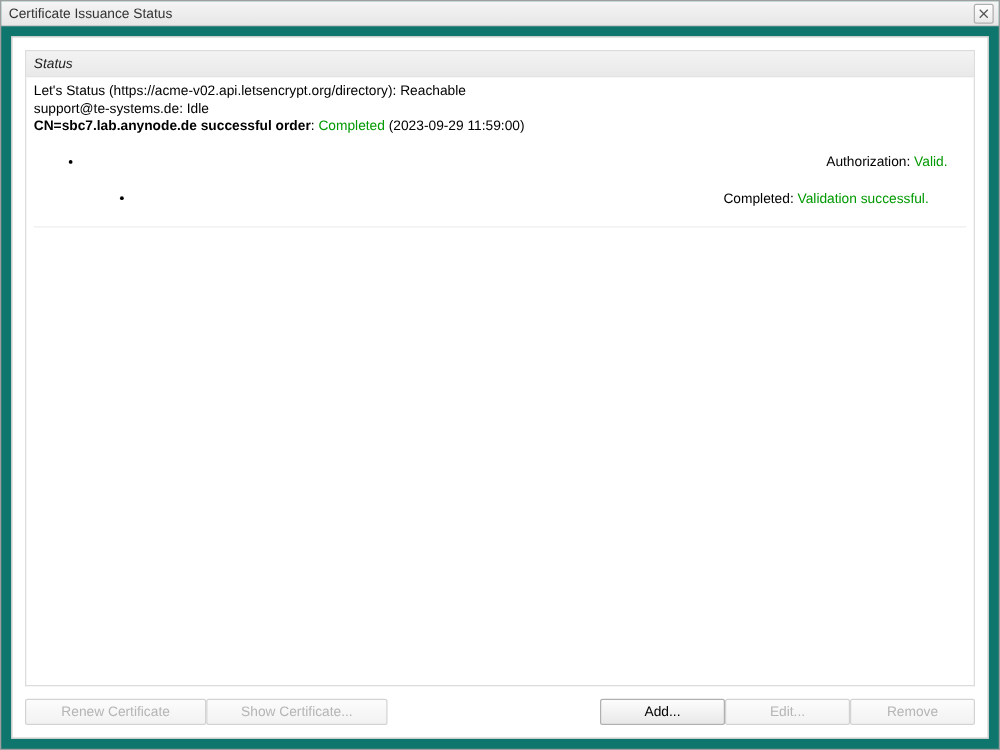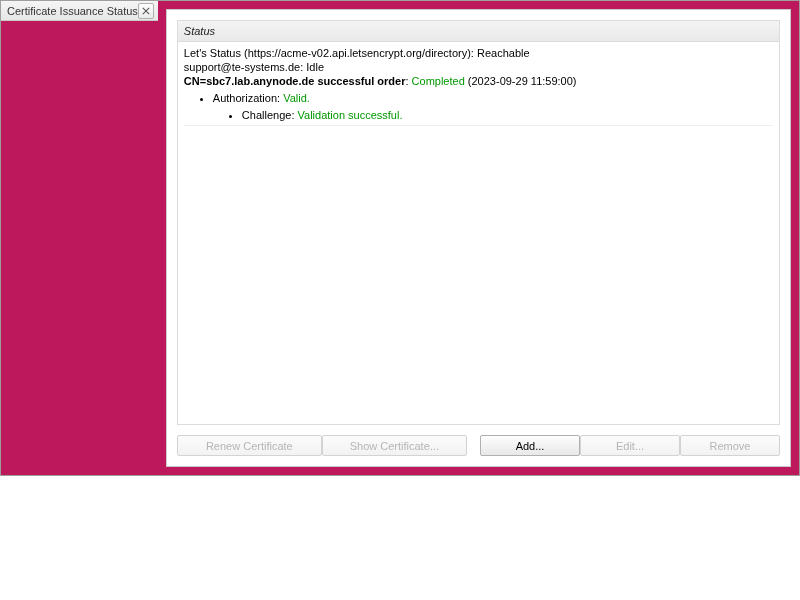--- a/index.html
+++ b/index.html
@@ -8,25 +8,26 @@
     width: 800px;
     height: 600px;
     font-family: Arial, Helvetica, sans-serif;
     font-size: 11px;
     background: #fff;
     color: #000;
     overflow: hidden;
   }
   .window {
     width: 800px;
-    height: 476px;
+    height: 600px;
     box-sizing: border-box;
     border: 1px solid #9e9e9e;
-    background: #be185d;
+    background: #0f766e;
     display: flex;
+    flex-direction: column;
   }
   .titlebar {
     height: 20px;
     background: linear-gradient(#f5f5f5, #e7e7e7);
     border-bottom: 1px solid #c9c9c9;
     display: flex;
     align-items: center;
     padding: 0 4px 0 6px;
     box-sizing: border-box;
   }
@@ -85,23 +86,24 @@
     flex: 1;
     background: #fff;
     border: 1px solid #dcdcdc;
     border-top: none;
     padding: 4px 6px;
     font-size: 11px;
     line-height: 14px;
     overflow: auto;
   }
   .status-body ul {
-    margin: 3px;
+    margin: 15px;
     padding-left: 26px;
     list-style-type: disc;
+    text-align: right;
   }
   .status-body ul ul {
     padding-left: 26px;
   }
   .status-body .green { color: #009900; }
   .status-body b { font-weight: bold; }
   .button-row {
     margin-top: 10px;
     display: flex;
   }
@@ -162,21 +164,21 @@
           <span>support@te-systems.de: </span><span>Idle</span>
         </div>
         <div>
           <b>CN=sbc7.lab.anynode.de successful order</b><span>: </span><span class="green">Completed</span><span> (2023-09-29 11:59:00)</span>
         </div>
         <ul>
           <li>
             <span>Authorization: </span><span class="green">Valid.</span>
             <ul>
               <li>
-                <span>Challenge: </span><span class="green">Validation successful.</span>
+                <span>Completed: </span><span class="green">Validation successful.</span>
               </li>
             </ul>
           </li>
         </ul>
         <div class="hr-like"></div>
       </div>
 
       <div class="button-row">
         <div class="btn disabled" style="min-width:145px">Renew Certificate</div>
         <div class="btn disabled" style="min-width:145px">Show Certificate...</div>

